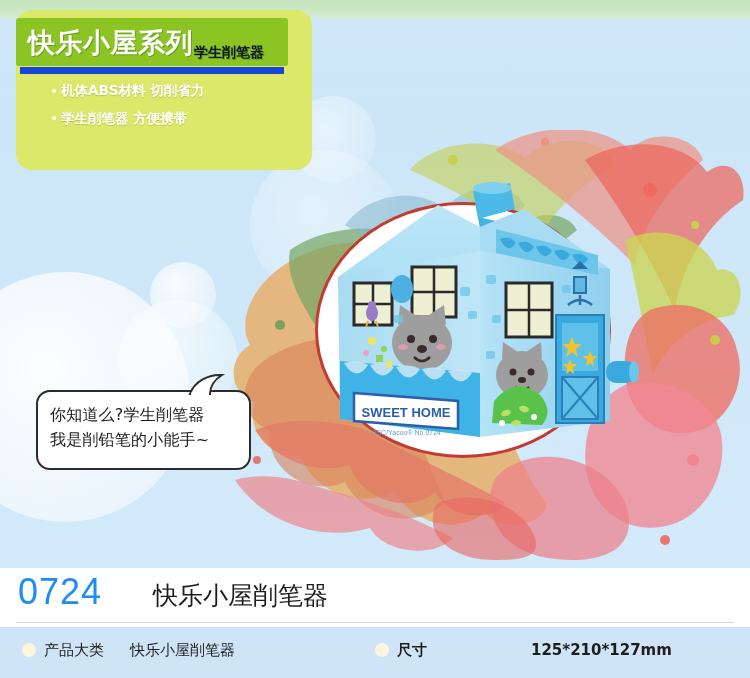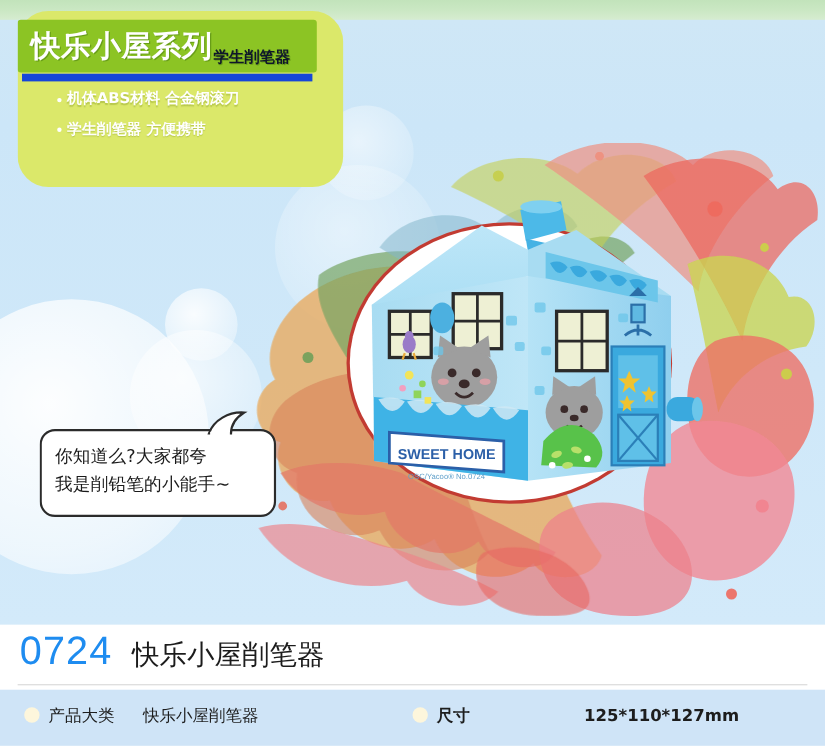--- a/index.html
+++ b/index.html
@@ -31,21 +31,21 @@
   .c3 { left:150px; top:262px; width:66px; height:66px;
         background:radial-gradient(circle at 40% 36%, rgba(255,255,255,.88), rgba(255,255,255,.35) 78%, rgba(255,255,255,0) 100%); }
   .c4 { left:290px; top:96px; width:86px; height:86px;
         background:radial-gradient(circle at 42% 38%, rgba(255,255,255,.55), rgba(255,255,255,.16) 78%, rgba(255,255,255,0) 100%); }
   .c5 { left:250px; top:150px; width:150px; height:150px;
         background:radial-gradient(circle at 42% 40%, rgba(255,255,255,.45), rgba(255,255,255,.10) 80%, rgba(255,255,255,0) 100%); }
 
   
   .panel {
     position:absolute; left:16px; top:10px; width:296px; height:160px;
-    background:#dbe86a; border-radius:28px;
+    background:#dbe86a; border-radius:16px;
   }
   .panel-head {
     position:absolute; left:0; top:8px; width:272px; height:48px;
     background:#8cc424; border-radius:3px;
     display:flex; align-items:center;
   }
   .title-main {
     font-size:27px; font-weight:bold; color:#ffffff; letter-spacing:.5px;
     margin-left:12px; line-height:1;
     text-shadow:1px 1px 0 rgba(60,110,10,.45);
@@ -95,21 +95,21 @@
   .bubble-text {
     padding:10px 12px 0 12px; color:#1a1a1a;
     font-size:16px; line-height:25px; letter-spacing:.2px;
     font-family:"DejaVu Sans","Liberation Sans",sans-serif;
   }
   .bubble-tail { position:absolute; left:150px; top:-20px; width:42px; height:24px; }
 
   
   .info { position:absolute; left:0; top:568px; width:750px; height:110px; background:#ffffff; }
   .info-title-row {
-    display:flex; align-items:baseline; padding:6px 0 0 18px; height:48px;
+    display:flex; align-items:baseline; padding:6px 0 0 18px; height:48px;gap:33px;
   }
   .code {
     color:#1e8cf0; font-size:36px; font-weight:300; letter-spacing:1px;
     line-height:1; font-family:"Liberation Sans","DejaVu Sans",sans-serif;
   }
   .pname {
     color:#1c1c1c; font-size:25px; margin-left:18px; line-height:1;
     font-family:"DejaVu Sans","Liberation Sans",sans-serif;
   }
   .rule { margin:6px 16px 0 16px; height:1px; background:#d8d8d8; }
@@ -346,38 +346,38 @@
 
   <div class="panel">
     <div class="panel-head">
       <span class="title-main">快乐小屋系列</span>
       <span class="title-sub">学生削笔器</span>
     </div>
     <div class="blue-bar"></div>
     <div class="features">
       <div class="feat">
         <span class="dot"></span>
-        <span>机体ABS材料 合金钢滚刀</span>
+        <span>机体ABS材料 切削省力</span>
       </div>
       <div class="feat">
         <span class="dot"></span>
         <span>学生削笔器 方便携带</span>
       </div>
     </div>
   </div>
 
   <div class="bubble">
     <div class="bubble-tail">
       <svg viewBox="0 0 42 24" xmlns="http://www.w3.org/2000/svg">
         <path d="M2 22 C6 10 20 2 34 3 C26 8 22 14 22 22 Z" fill="#ffffff" stroke="#2b2b2b" stroke-width="2"></path>
         <path d="M3 22 L21 22" stroke="#ffffff" stroke-width="3"></path>
       </svg>
     </div>
     <div class="bubble-text">
-      <div>你知道么?大家都夸</div>
+      <div>你知道么?学生削笔器</div>
       <div>我是削铅笔的小能手~</div>
     </div>
   </div>
 </div>
 
 <div class="info">
   <div class="info-title-row">
     <span class="code">0724</span>
     <span class="pname">快乐小屋削笔器</span>
   </div>
@@ -386,16 +386,16 @@
 
 <div class="spec-row">
   <div class="spec-cell cell-a">
     <span class="spec-bullet"></span>
     <span class="spec-label">产品大类</span>
     <span class="spec-value">快乐小屋削笔器</span>
   </div>
   <div class="spec-cell cell-b" style="margin-left:140px;font-weight:bold;">
     <span class="spec-bullet"></span>
     <span class="spec-label">尺寸</span>
-    <span class="spec-value" style="margin-left:48px;">125*110*127mm</span>
+    <span class="spec-value" style="margin-left:48px;">125*210*127mm</span>
   </div>
 </div>
 <div class="spec-row2"></div>
 
 </body></html>

